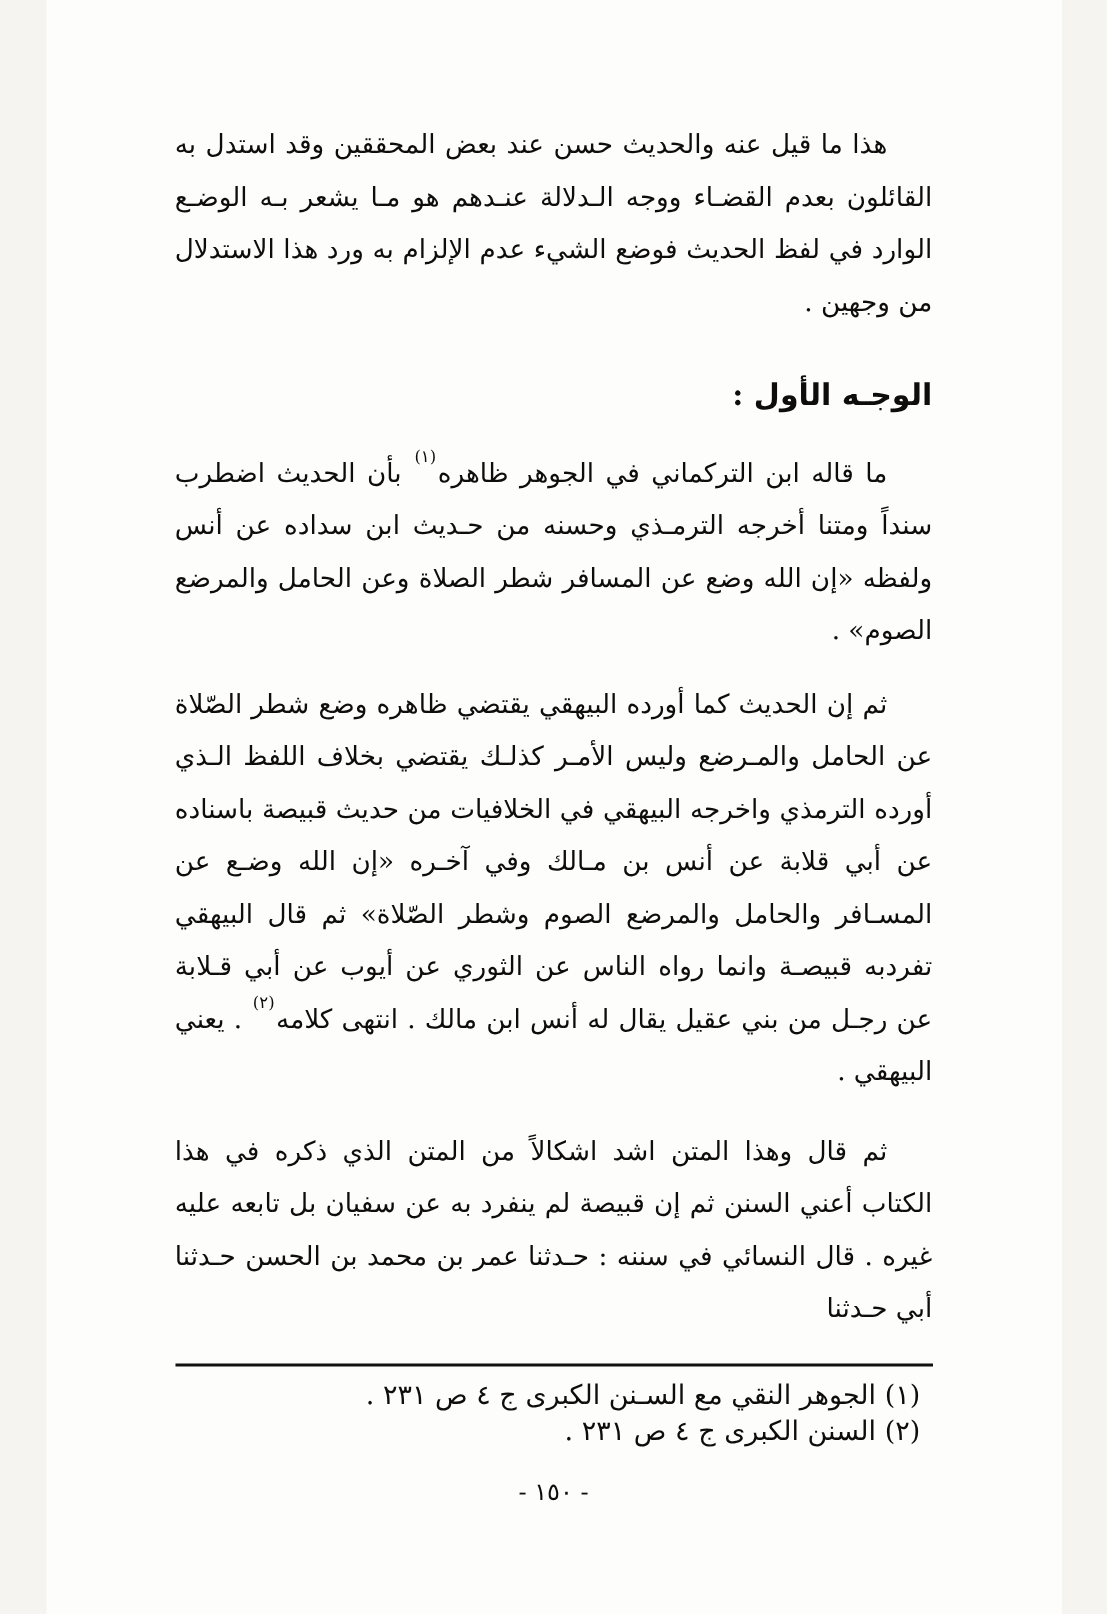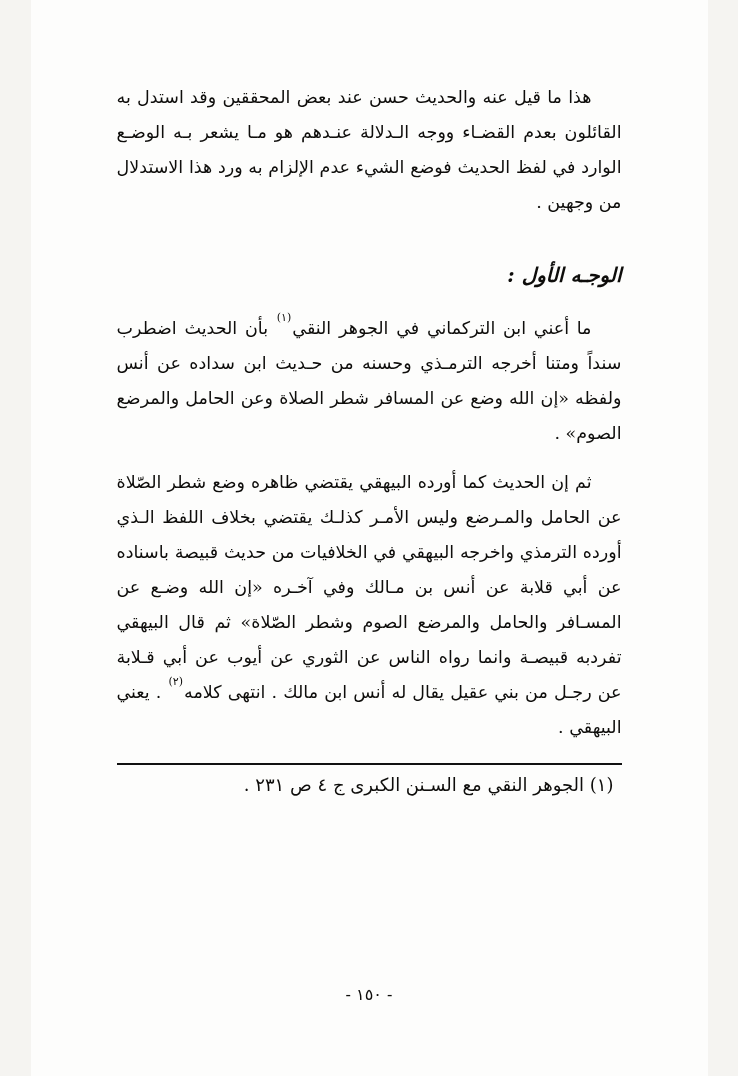--- a/index.html
+++ b/index.html
@@ -29,24 +29,23 @@
   p.para {
     margin: 0 0 18px 0;
     text-indent: 30px;
   }
   p.para.tight {
     margin-bottom: 14px;
   }
   .section-heading {
     font-weight: bold;
     font-size: 20px;
-    margin: 38px 0 18px 0;
+    margin: 26px 0 18px 0;
     text-align: right;
     letter-spacing: 0.2px;
-    font-style: italic;
   }
   sup.fn-marker {
     font-size: 11px;
     line-height: 0;
     position: relative;
     top: -6px;
     margin: 0 1px;
   }
   .footnote-block {
     margin-top: 10px;
@@ -81,30 +80,34 @@
 
   <div class="body-text">
 
     <p class="para">
       <span>هذا ما قيل عنه والحديث حسن عند بعض المحققين وقد استدل به القائلون بعدم القضـاء ووجه الـدلالة عنـدهم هو مـا يشعر بـه الوضـع الوارد في لفظ الحديث فوضع الشيء عدم الإلزام به ورد هذا الاستدلال من وجهين .</span>
     </p>
 
     <h2 class="section-heading">الوجـه الأول :</h2>
 
     <p class="para tight">
-      <span>ما أعني ابن التركماني في الجوهر النقي</span><sup class="fn-marker">(١)</sup><span> بأن الحديث اضطرب سنداً ومتنا أخرجه الترمـذي وحسنه من حـديث ابن سداده عن أنس ولفظه «إن الله وضع عن المسافر شطر الصلاة وعن الحامل والمرضع الصوم» .</span>
+      <span>ما قاله ابن التركماني في الجوهر ظاهره</span><sup class="fn-marker">(١)</sup><span> بأن الحديث اضطرب سنداً ومتنا أخرجه الترمـذي وحسنه من حـديث ابن سداده عن أنس ولفظه «إن الله وضع عن المسافر شطر الصلاة وعن الحامل والمرضع الصوم» .</span>
     </p>
 
     <p class="para">
       <span>ثم إن الحديث كما أورده البيهقي يقتضي ظاهره وضع شطر الصّلاة عن الحامل والمـرضع وليس الأمـر كذلـك يقتضي بخلاف اللفظ الـذي أورده الترمذي واخرجه البيهقي في الخلافيات من حديث قبيصة باسناده عن أبي قلابة عن أنس بن مـالك وفي آخـره «إن الله وضـع عن المسـافر والحامل والمرضع الصوم وشطر الصّلاة» ثم قال البيهقي تفردبه قبيصـة وانما رواه الناس عن الثوري عن أيوب عن أبي قـلابة عن رجـل من بني عقيل يقال له أنس ابن مالك . انتهى كلامه</span><sup class="fn-marker">(٢)</sup><span> . يعني البيهقي .</span>
     </p>
 
+    <p class="para">
+      <span>ثم قال وهذا المتن اشد اشكالاً من المتن الذي ذكره في هذا الكتاب أعني السنن ثم إن قبيصة لم ينفرد به عن سفيان بل تابعه عليه غيره . قال النسائي في سننه : حـدثنا عمر بن محمد بن الحسن حـدثنا أبي حـدثنا</span>
+    </p>
 
   </div>
 
   <div class="footnote-block">
     <hr class="footnote-separator">
     <p class="footnote">(١) الجوهر النقي مع السـنن الكبرى ج ٤ ص ٢٣١ .</p>
+    <p class="footnote">(٢) السنن الكبرى ج ٤ ص ٢٣١ .</p>
   </div>
 
   <div class="page-number">- ١٥٠ -</div>
 
 </div>
 
 </body></html>

